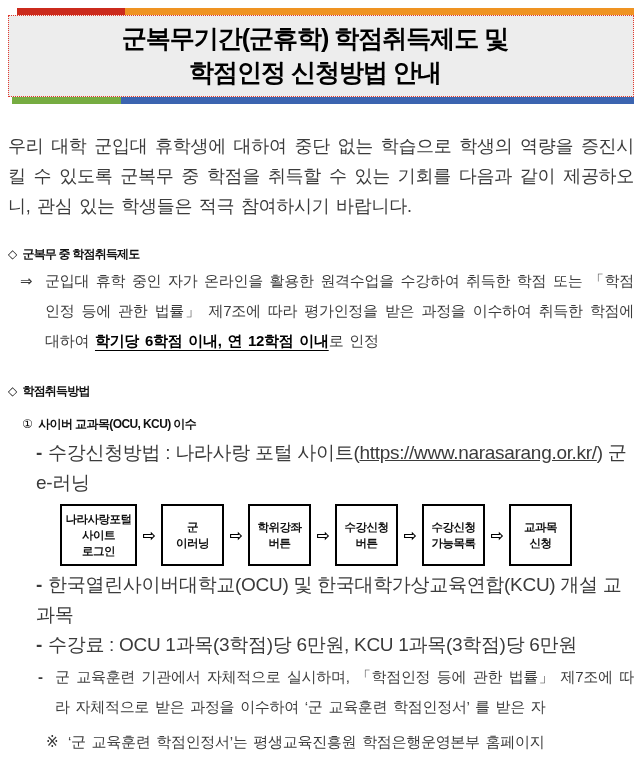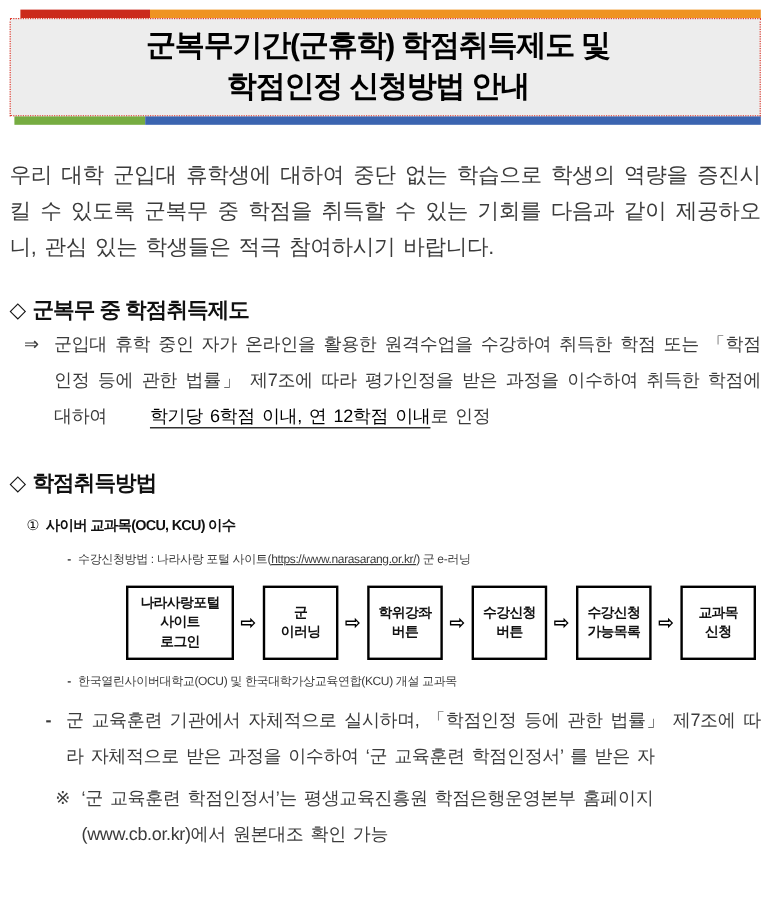--- a/index.html
+++ b/index.html
@@ -36,65 +36,64 @@
 
   
   .intro {
     margin:27px 0 0 0;
     font-size:18px; line-height:30px;
     text-align:justify; letter-spacing:-0.3px;
     word-spacing:2px;
   }
   .sec-head {
     margin-top:25px;
-    font-size:18px; font-weight:bold; color:#111;
+    font-size:12px; font-weight:bold; color:#111;
     letter-spacing:-0.8px;
   }
   .sec-head .diamond { margin-right:6px; font-weight:normal; }
   .hang { display:flex; font-size:15px; line-height:30px; letter-spacing:-0.3px; }
   .hang .marker { flex:none; }
   .hang .txt { flex:1; text-align:justify; word-spacing:2px; }
   .sec1-body { margin:3px 0 0 12px; }
   .sec1-body .marker { width:25px; }
   .bold-u {
-    font-weight:normal; color:#000;
+    font-weight:bold; color:#000;
     text-decoration:underline;
     text-underline-offset:4px;
-    margin-left:30px;
   }
   .item-head {
     margin:10px 0 0 14px;
     font-size:12px; font-weight:bold; color:#111;
     letter-spacing:-0.6px; line-height:28px;
   }
   .item-head .circled { font-weight:normal; margin-right:6px; }
   .dash-line {
-    margin-left:48px;
-    font-size:10px; line-height:30px; letter-spacing:-0.3px;
+    margin-left:28px;
+    font-size:19px; line-height:30px; letter-spacing:-0.3px;
   }
   .dash-line .dash { font-weight:bold; margin-right:6px; }
   .link-u { text-decoration:underline; color:#3b3b3b; }
 
   
   .flow {
     display:flex; align-items:center;
     margin:6px 0 4px 52px;
   }
   .flow-box {
     border:2px solid #000; background:#fff;
     min-height:62px; padding:4px 3px;
     display:flex; flex-direction:column; justify-content:center;
     text-align:center;
   }
   .flow-box span {
     display:block;
     font-size:11.5px; font-weight:bold; color:#111;
     line-height:16px; letter-spacing:-0.5px;
   }
-  .fb-wide { width:90px;margin-left:45px; }
+  .fb-wide { width:77px; }
   .fb-std  { width:63px; }
   .flow-arrow {
     flex:none; width:24px; text-align:center;
     font-size:16px; font-weight:bold; color:#000;
   }
 
   .sec2-item2 { margin-top:32px; }
   .item2-body { margin:2px 0 0 30px; }
   .item2-body .marker { width:17px; font-weight:bold; }
   .note { margin:5px 0 0 38px; }
@@ -171,20 +170,23 @@
     <span class="flow-arrow">⇨</span>
     <div class="flow-box fb-std">
       <span>교과목</span>
       <span>신청</span>
     </div>
   </div>
 
   <div class="dash-line">
     <span class="dash">-</span><span>한국열린사이버대학교(OCU) 및 한국대학가상교육연합(KCU) 개설 교과목</span>
   </div>
+  <div class="dash-line">
+    <span class="dash">-</span><span>수강료 : OCU 1과목(3학점)당 6만원, KCU 1과목(3학점)당 6만원</span>
+  </div>
 
   <div class="hang item2-body">
     <span class="marker">-</span>
     <span class="txt">군 교육훈련 기관에서 자체적으로 실시하며, 「학점인정 등에 관한 법률」 제7조에 따라 자체적으로 받은 과정을 이수하여 ‘군 교육훈련 학점인정서’ 를 받은 자</span>
   </div>
   <div class="hang note">
     <span class="marker">※</span>
     <span class="txt">‘군 교육훈련 학점인정서’는 평생교육진흥원 학점은행운영본부 홈페이지 (www.cb.or.kr)에서 원본대조 확인 가능</span>
   </div>
 

